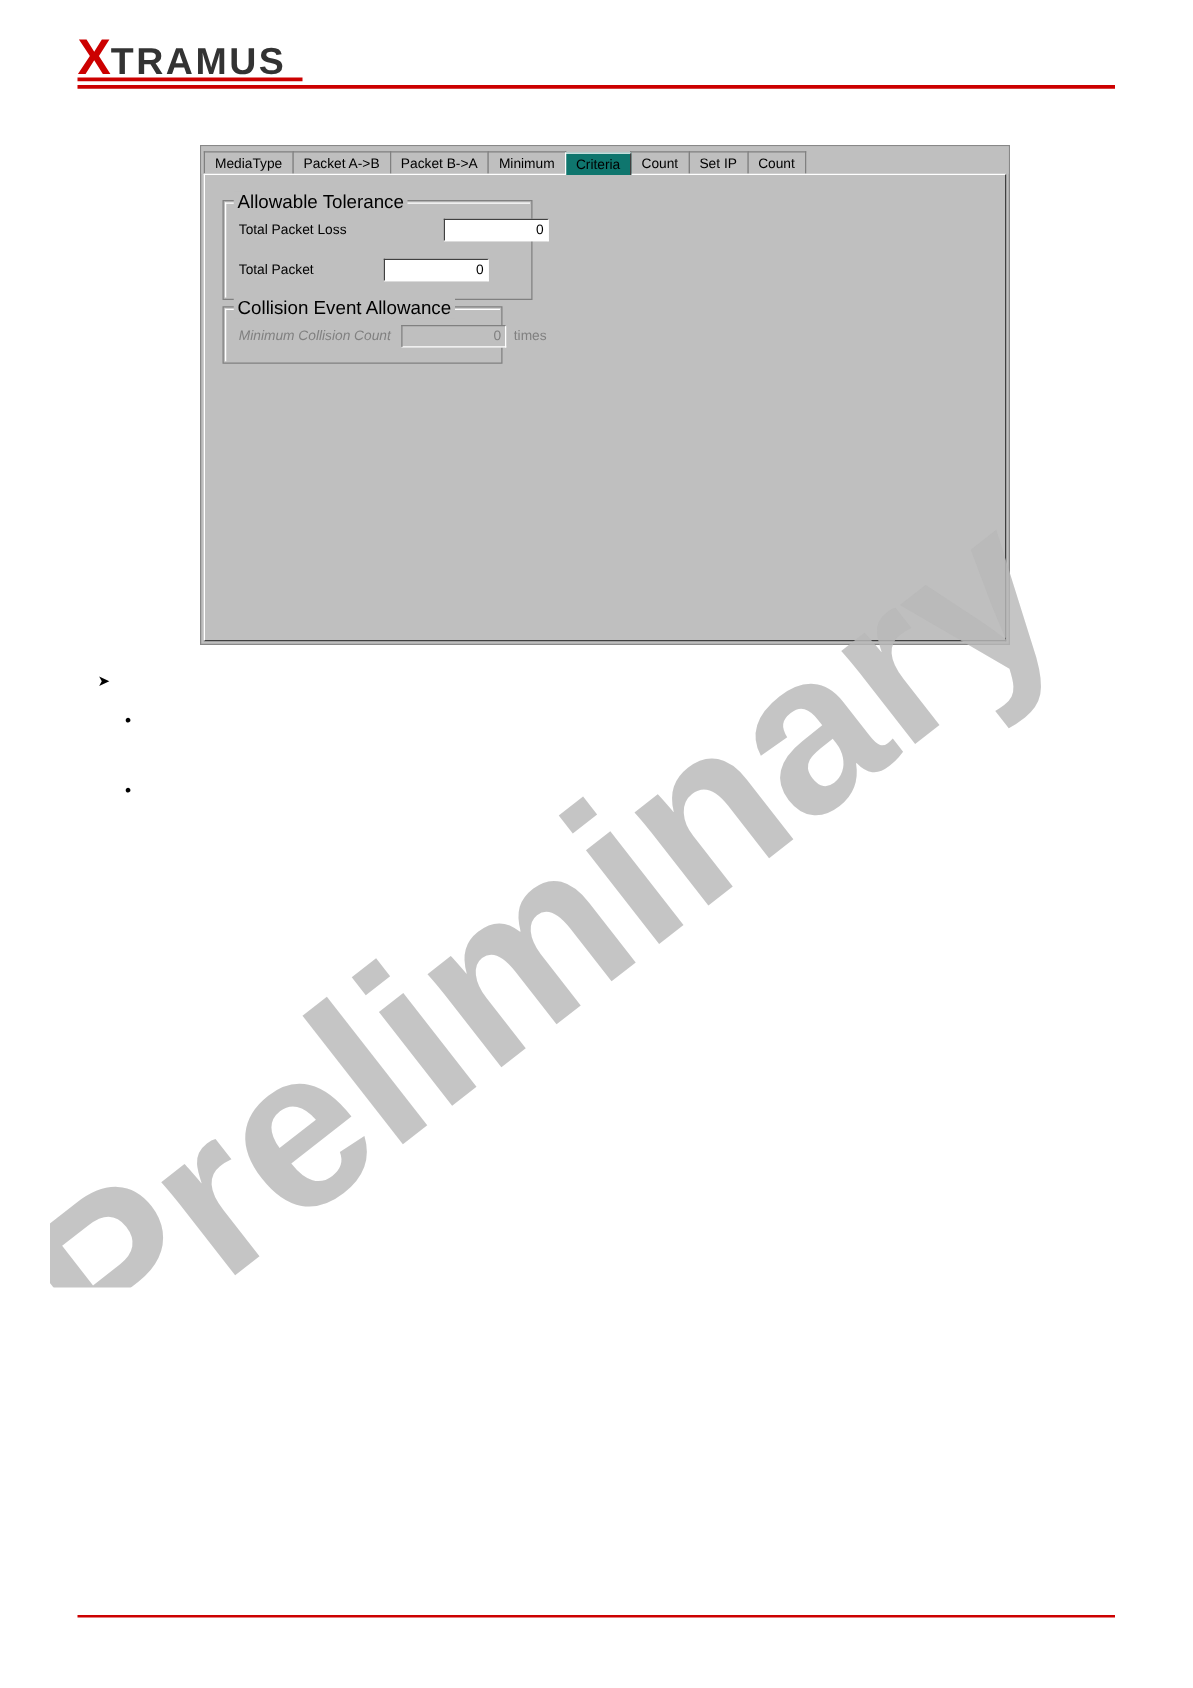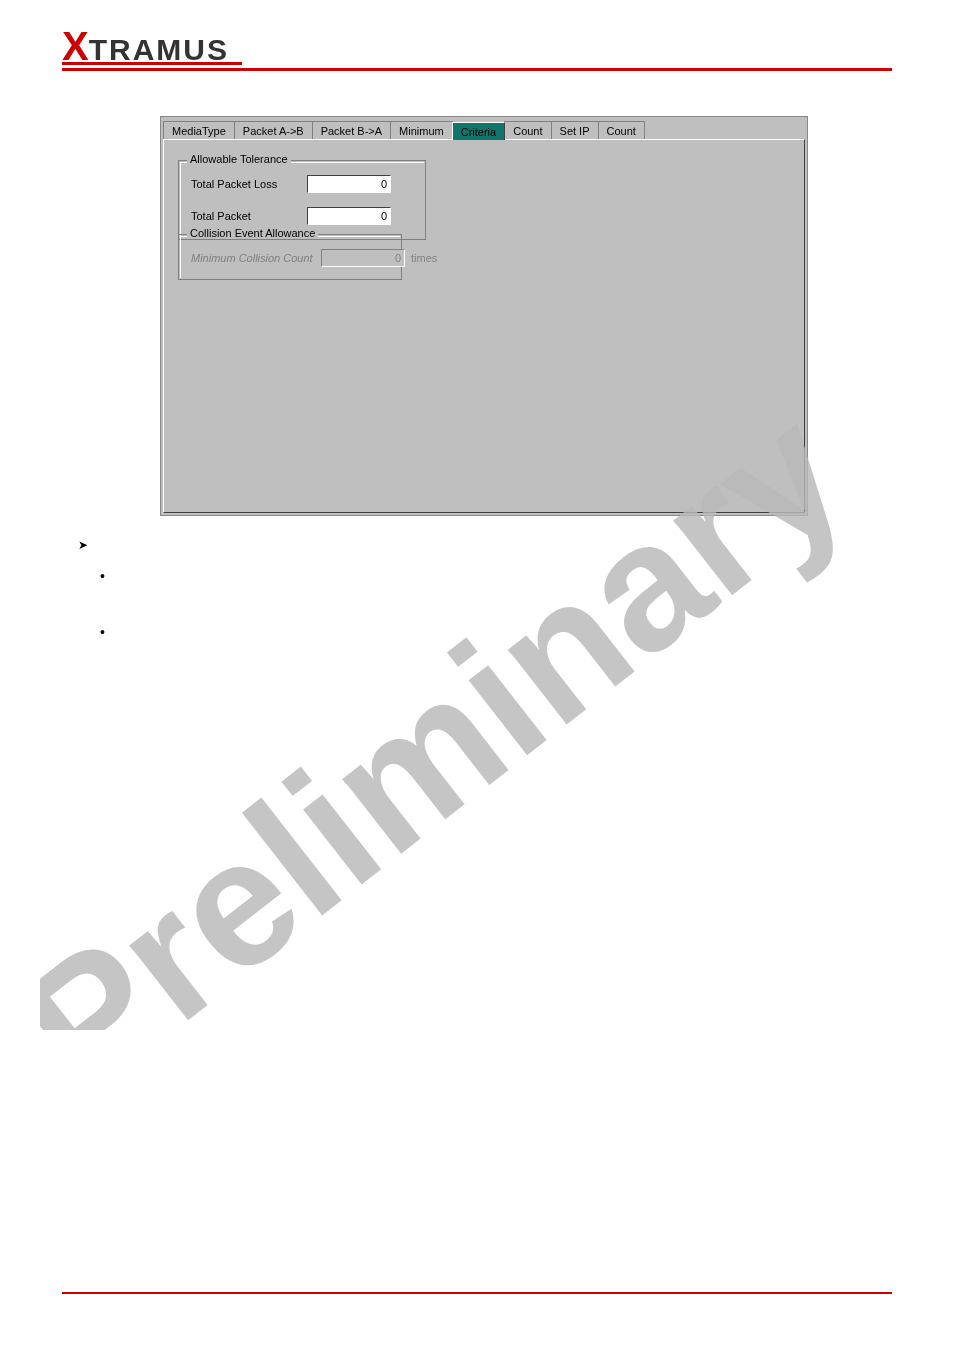--- a/index.html
+++ b/index.html
@@ -12,21 +12,21 @@
   .top-rule { position: absolute; left: 62px; right: 62px; top: 68px; height: 3px; background: #c00; }
 
   .screenshot { position: absolute; left: 160px; top: 116px; width: 648px; height: 400px; background: #bfbfbf; border: 1px solid #888; }
   .tabs { display: flex; align-items: flex-end; height: 22px; background: #bfbfbf; padding-left: 2px; padding-top: 2px; }
   .tab { font-size: 11px; font-family: Tahoma, Arial, sans-serif; color: #000; padding: 3px 8px 2px 8px; background: #bfbfbf; border: 1px solid #808080; border-bottom: none; margin-right: -1px; cursor: pointer; position: relative; }
   .tab.active { background: #0f766e; border-top: 1px solid #fff; border-left: 1px solid #fff; border-right: 1px solid #404040; z-index: 2; top: 1px; }
   .tab-body { position: absolute; left: 2px; right: 2px; top: 22px; bottom: 2px; border-top: 1px solid #fff; border-left: 1px solid #fff; border-right: 1px solid #404040; border-bottom: 1px solid #404040; background: #bfbfbf; }
 
   .groupbox { position: absolute; border: 1px solid #808080; }
   .groupbox-inner { position: absolute; inset: 1px; border-top: 1px solid #fff; border-left: 1px solid #fff; }
-  .groupbox-legend { position: absolute; top: -8px; left: 8px; background: #bfbfbf; padding: 0 3px; font-size: 11px; font-family: Tahoma, Arial, sans-serif; color: #000; }
+  .groupbox-legend { position: absolute; top: -8px; left: 8px; background: #bfbfbf; padding: 0 3px; font-size: 15px; font-family: Tahoma, Arial, sans-serif; color: #000; }
   .field-row { position: absolute; display: flex; align-items: center; font-size: 11px; font-family: Tahoma, Arial, sans-serif; color: #000; }
   .field-row.disabled { color: #808080; }
   .win-input { width: 84px; height: 18px; border-top: 1px solid #404040; border-left: 1px solid #404040; border-right: 1px solid #fff; border-bottom: 1px solid #fff; background: #fff; font-size: 11px; text-align: right; padding: 1px 3px; }
   .win-input.disabled { background: #bfbfbf; color: #808080; border-color: #808080 #fff #fff #808080; }
   .unit { margin-left: 6px; font-size: 11px; text-align: right; }
 
   .watermark { position: absolute; left: 40px; top: 210px; width: 900px; height: 820px; pointer-events: none; z-index: 5; }
 
   .bottom-rule { position: absolute; left: 62px; right: 62px; bottom: 56px; height: 2px; background: #c00; }
 </style>
@@ -52,31 +52,31 @@
       <div class="tab active">Criteria</div>
       <div class="tab">Count</div>
       <div class="tab">Set IP</div>
       <div class="tab">Count</div>
     </div>
     <div class="tab-body">
 
       <div class="groupbox" style="left:14px; top:20px; width:248px; height:80px;">
         <div class="groupbox-inner"></div>
         <div class="groupbox-legend">Allowable Tolerance</div>
-        <div class="field-row" style="left:12px; top:14px;">
+        <div class="field-row" style="left:12px; top:14px;gap:48px;">
           <span style="width:116px;">Total Packet Loss</span>
           <input class="win-input" value="0" style="">
         </div>
         <div class="field-row" style="left:12px; top:46px;justify-content:center;">
           <span style="width:116px;">Total Packet</span>
           <input class="win-input" value="0" style="">
         </div>
       </div>
 
-      <div class="groupbox" style="left:14px; top:94px; width:224px; height:46px;">
+      <div class="groupbox" style="left:14px; top:105px; width:224px; height:46px;">
         <div class="groupbox-inner"></div>
         <div class="groupbox-legend">Collision Event Allowance</div>
         <div class="field-row disabled" style="left:12px; top:14px;">
           <span style="width:130px;font-style:italic;">Minimum Collision Count</span>
           <input class="win-input disabled" disabled="" value="0" style="">
           <span class="unit">times</span>
         </div>
       </div>
 
     </div>

